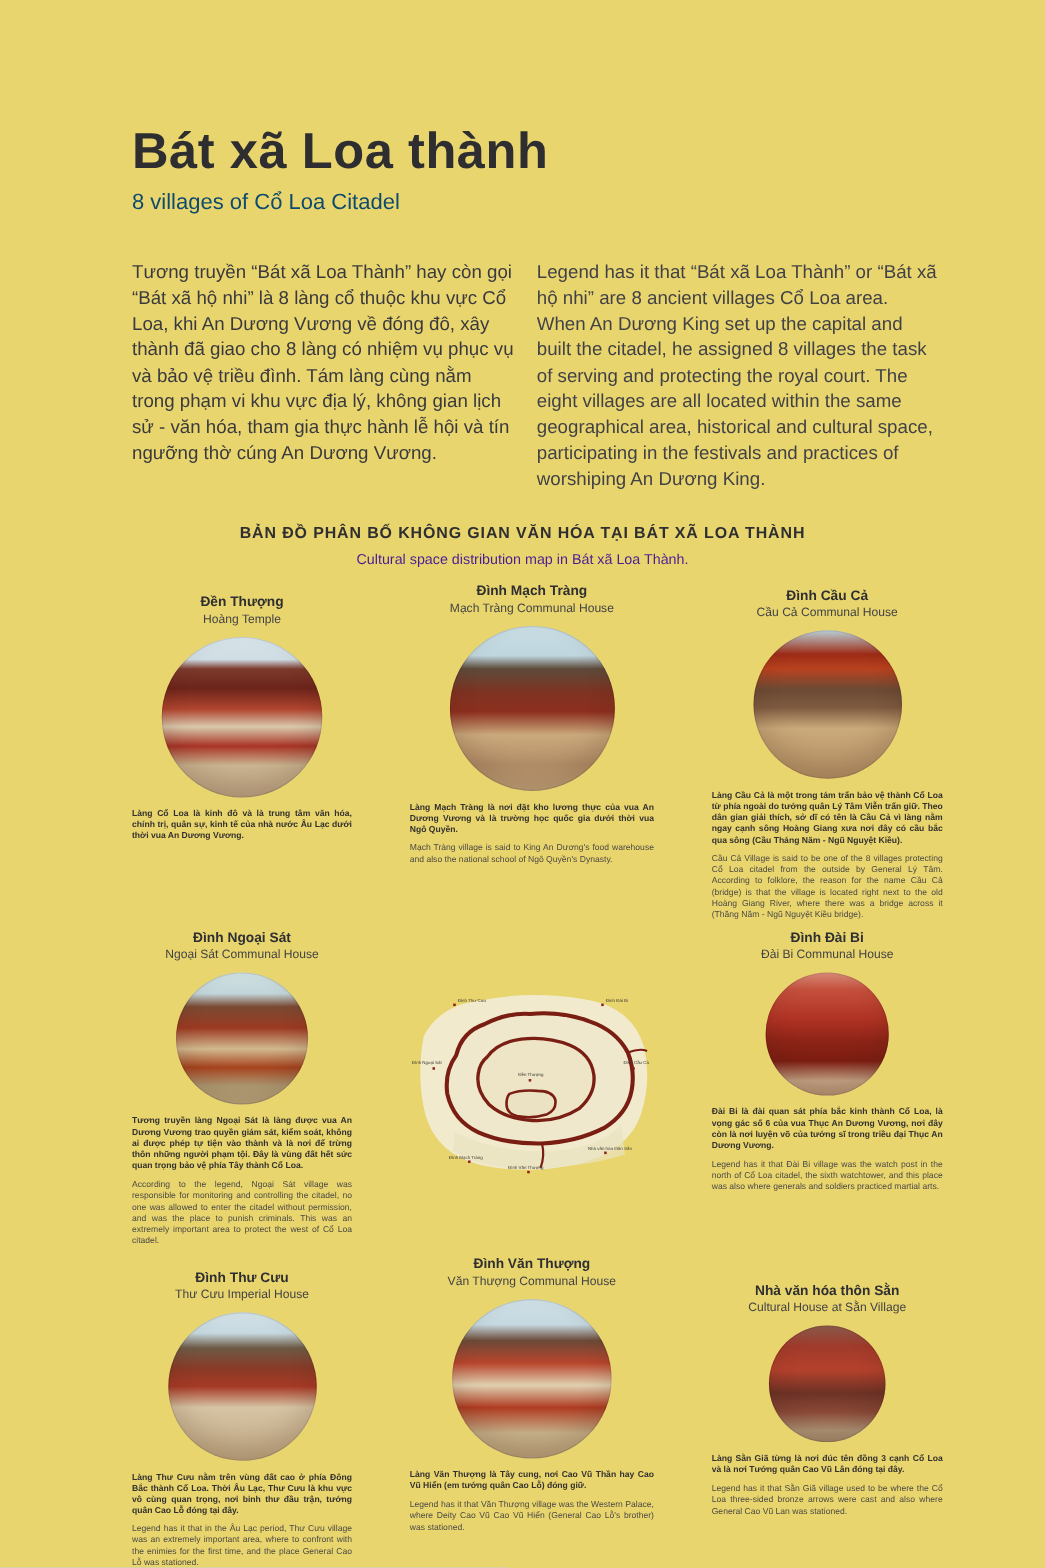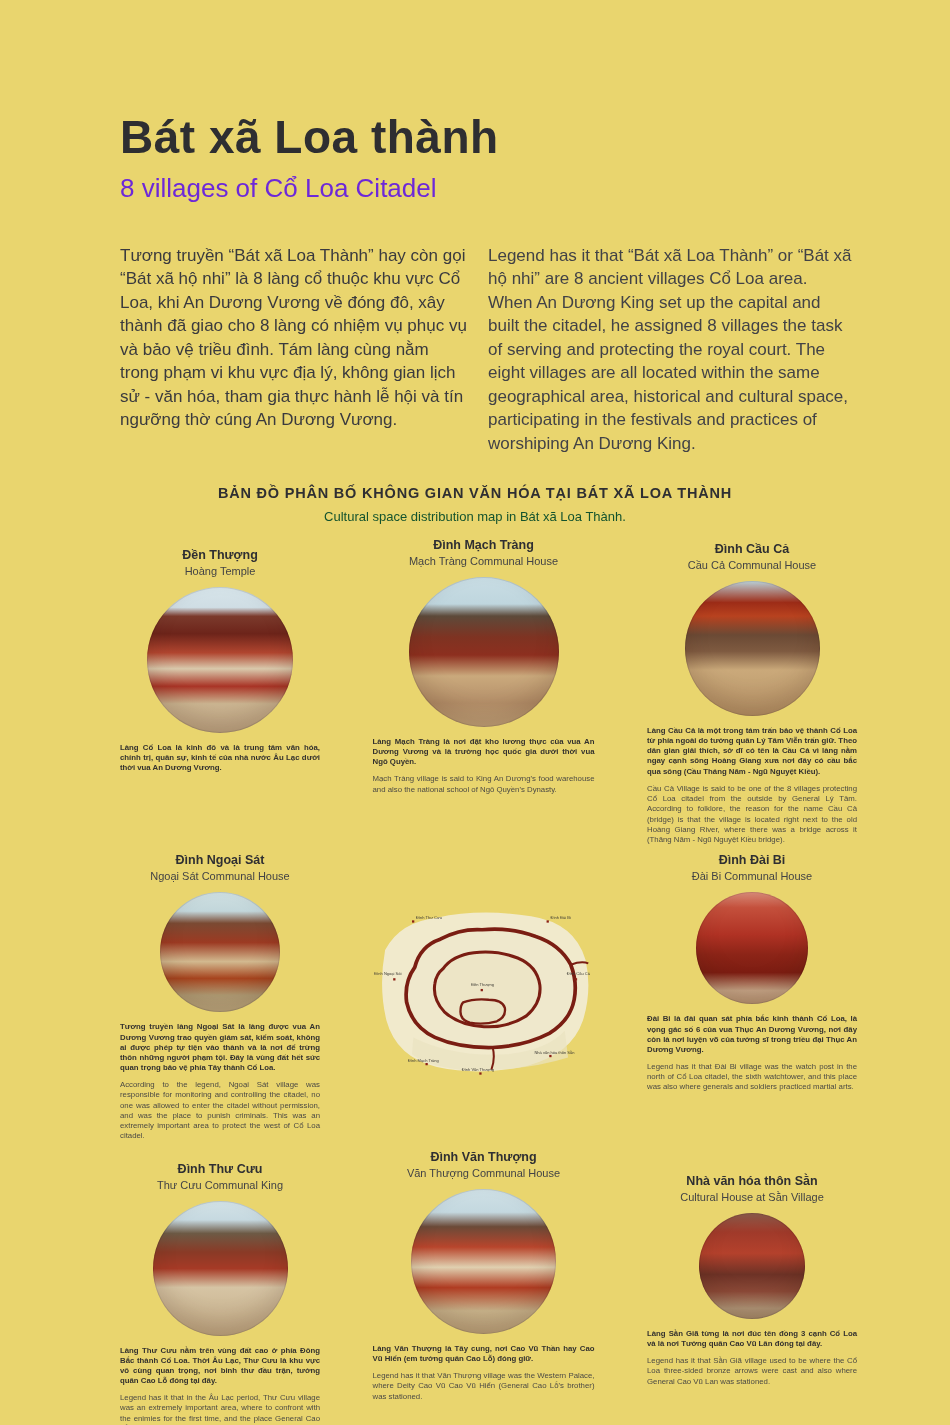--- a/index.html
+++ b/index.html
@@ -4,29 +4,29 @@
 <style>
   * { margin:0; padding:0; box-sizing:border-box; }
   html,body { background:#cfcfcf; }
   .page {
     position:relative; width:950px; height:1425px; margin:0 auto;
     background:#E9D56E; overflow:hidden; color:#3a3a3c;
     font-family:"Liberation Sans", sans-serif;
   }
   .header { margin:110px 0 0 120px; }
   .title { font-size:46px; font-weight:bold; color:#2e2e31; letter-spacing:.5px; }
-  .subtitle { font-size:26px; margin-top:9px; color:#6d28d9; font-weight:normal; }
+  .subtitle { font-size:20px; margin-top:9px; color:#0c4a6e; font-weight:normal; }
 
   .intro { display:flex; margin:40px 92px 0 120px; gap:16px; }
   .intro-vn { width:352px; font-weight:normal; font-size:17px; line-height:1.38; color:#3a3a3e; }
   .intro-en { width:366px; font-size:17px; line-height:1.38; color:#424246; }
 
   .map-heading { text-align:center; margin-top:30px; }
   .map-heading .mh-vn { font-weight:bold; font-size:14.5px; letter-spacing:.8px; color:#2f2f32; }
-  .map-heading .mh-en { font-size:13px; margin-top:8px; color:#14532d; }
+  .map-heading .mh-en { font-size:13px; margin-top:8px; color:#4c1d95; }
 
   .grid {
     display:grid; grid-template-columns:200px 222px 210px;
     justify-content:space-between; align-items:start;
     margin:14px 93px 0 120px; row-gap:8px;
   }
   .e1{grid-area:1/1} .e2{grid-area:1/2} .e3{grid-area:1/3}
   .e4{grid-area:2/1} .mapcell{grid-area:2/2} .e5{grid-area:2/3}
   .e6{grid-area:3/1} .e7{grid-area:3/2} .e8{grid-area:3/3}
 
@@ -158,21 +158,21 @@
       <div class="photo ph5"></div>
       <div class="caption">
         <div class="cap-vn">Đài Bi là đài quan sát phía bắc kinh thành Cổ Loa, là vọng gác số 6 của vua Thục An Dương Vương, nơi đây còn là nơi luyện võ của tướng sĩ trong triều đại Thục An Dương Vương.</div>
         <div class="cap-en">Legend has it that Đài Bi village was the watch post in the north of Cổ Loa citadel, the sixth watchtower, and this place was also where generals and soldiers practiced martial arts.</div>
       </div>
     </div>
 
     <div class="entry e6 mt12">
       <div class="ehead">
         <div class="nvn">Đình Thư Cưu</div>
-        <div class="nen">Thư Cưu Communal King</div>
+        <div class="nen">Thư Cưu Imperial House</div>
       </div>
       <div class="photo ph6"></div>
       <div class="caption">
         <div class="cap-vn">Làng Thư Cưu nằm trên vùng đất cao ở phía Đông Bắc thành Cổ Loa. Thời Âu Lạc, Thư Cưu là khu vực vô cùng quan trọng, nơi binh thư đầu trận, tướng quân Cao Lỗ đóng tại đây.</div>
         <div class="cap-en">Legend has it that in the Âu Lạc period, Thư Cưu village was an extremely important area, where to confront with the enimies for the first time, and the place General Cao Lỗ was stationed.</div>
       </div>
     </div>
 
     <div class="entry e7">
       <div class="ehead">

